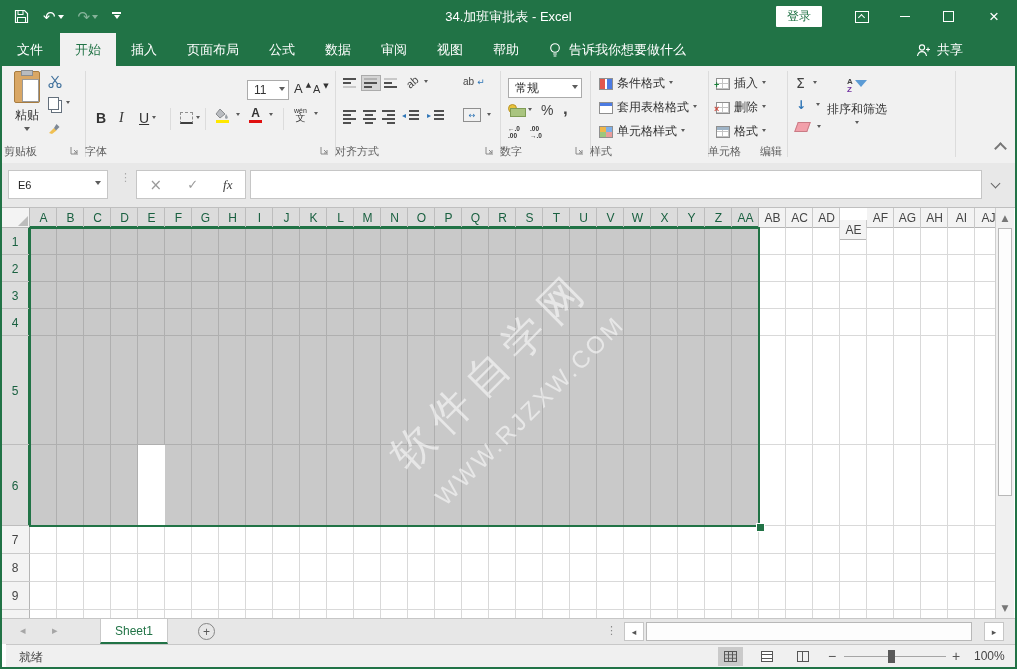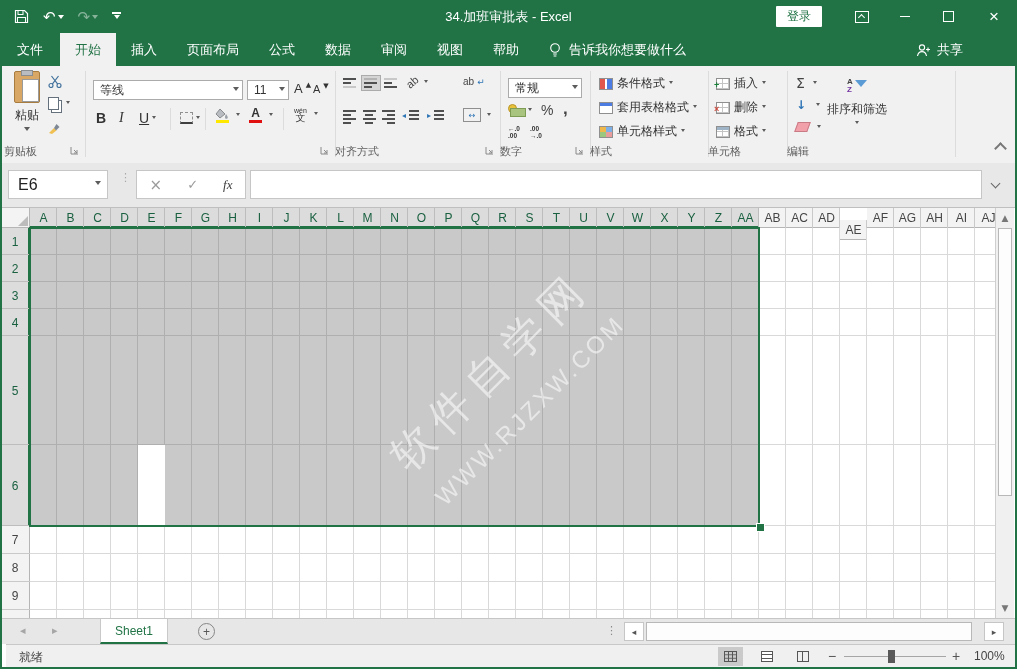--- a/index.html
+++ b/index.html
@@ -206,24 +206,20 @@
         </svg>
     </div>
     <div class="a glbl" style="left:4px;top:78px;width:66px;">剪贴板</div>
     <div class="a launch" style="left:70px;top:79px;">
       <svg width="10" height="10" viewBox="0 0 10 10">
           <path d="M1 1v7h7" stroke="#8a8a8a" fill="none"></path>
           <path d="M4 4h3v3M7 4 4 7" stroke="#8a8a8a" fill="none" transform="rotate(90 5.5 5.5)"></path>
         </svg>
     </div>
 
-    <div class="a combo" style="left:93px;top:14px;width:150px;height:20px;">
-      <span>等线</span>
-        <span class="tri" style="margin-left:auto;"></span>
-    </div>
     <div class="a combo" style="left:247px;top:14px;width:42px;height:20px;">
       <span>11</span>
         <span class="tri" style="margin-left:auto;"></span>
     </div>
     <div class="a mini" style="left:294px;top:15px;">
         <span style="font-size:13px;">A</span>
         <span class="gly" style="font-size:7px;margin-top:-8px;">▲</span>
       </div>
     <div class="a mini" style="left:313px;top:17px;">
         <span style="font-size:11px;">A</span>
@@ -263,20 +259,21 @@
         <span class="tri s" style="margin-left:4px;"></span>
     </div>
     <div class="a gsep" style="left:283px;top:42px;height:22px;"></div>
     <div class="a mini" style="left:294px;top:41px;">
       <span style="display:flex;flex-direction:column;align-items:center;line-height:7px;">
         <span style="font-size:7px;">wén</span>
         <span style="font-size:10px;">文</span>
       </span>
         <span class="tri s" style="margin-left:4px;"></span>
     </div>
+    <div class="a glbl" style="left:85px;top:78px;width:230px;">字体</div>
     <div class="a launch" style="left:320px;top:79px;">
       <svg width="10" height="10" viewBox="0 0 10 10">
           <path d="M1 1v7h7" stroke="#8a8a8a" fill="none"></path>
           <path d="M4 4h3v3M7 4 4 7" stroke="#8a8a8a" fill="none" transform="rotate(90 5.5 5.5)"></path>
         </svg>
     </div>
 
     <div class="a mini" style="left:343px;top:12px;">
         <span class="bars" style="align-items:flex-start;">
           <i style="width:13px;"></i>
@@ -449,30 +446,30 @@
       <span style="display:flex;align-items:center;gap:2px;height:26px;">
         <span style="display:flex;flex-direction:column;font-size:8px;font-weight:bold;line-height:8px;">
             <span style="color:#444;">A</span>
             <span style="color:#7030a0;">Z</span>
           </span>
         <span class="funnel"></span>
       </span>
       <span style="margin-top:2px;">排序和筛选</span>
       <span class="tri s" style="margin-top:3px;"></span>
     </div>
-    <div class="a glbl" style="left:787px;top:78px;width:168px;">编辑</div>
+    <div class="a glbl" style="left:760px;top:78px;width:168px;">编辑</div>
 
     <div class="a" style="left:996px;top:78px;">
         <span class="chev-up" style="display:block;"></span>
       </div>
   </div>
 
   <div class="a fbar">
     <div class="a whitebox" style="left:8px;top:7px;width:100px;height:29px;display:flex;align-items:center;">
-      <span style="padding-left:9px;font-size:16px;color:#222;">E6</span>
+      <span style="padding-left:9px;font-size:11px;color:#222;">E6</span>
       <span class="tri" style="margin-left:auto;margin-right:6px;"></span>
     </div>
     <div class="a gly" style="left:120px;top:12px;color:#a9a9a9;font-size:11px;line-height:6px;">⋮</div>
     <div class="a whitebox" style="left:136px;top:7px;width:110px;height:29px;display:flex;align-items:center;justify-content:space-around;">
       <span class="gly" style="color:#9b9b9b;font-size:15px;">×</span>
       <span class="gly" style="color:#9b9b9b;font-size:13px;">✓</span>
       <span style="color:#3e3e3e;font-size:13px;font-style:italic;font-family:'Liberation Serif',serif;">fx</span>
     </div>
     <div class="a whitebox" style="left:250px;top:7px;width:732px;height:29px;"><span></span></div>
     <div class="a" style="left:992px;top:17px;">

